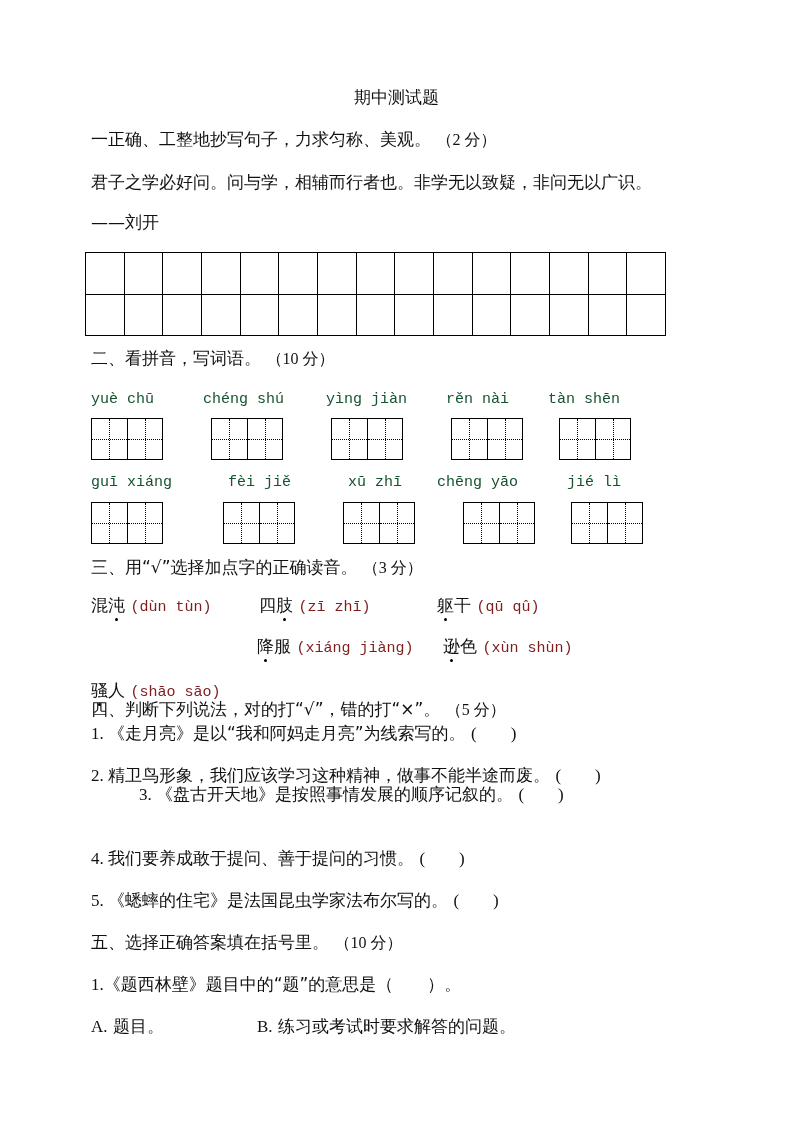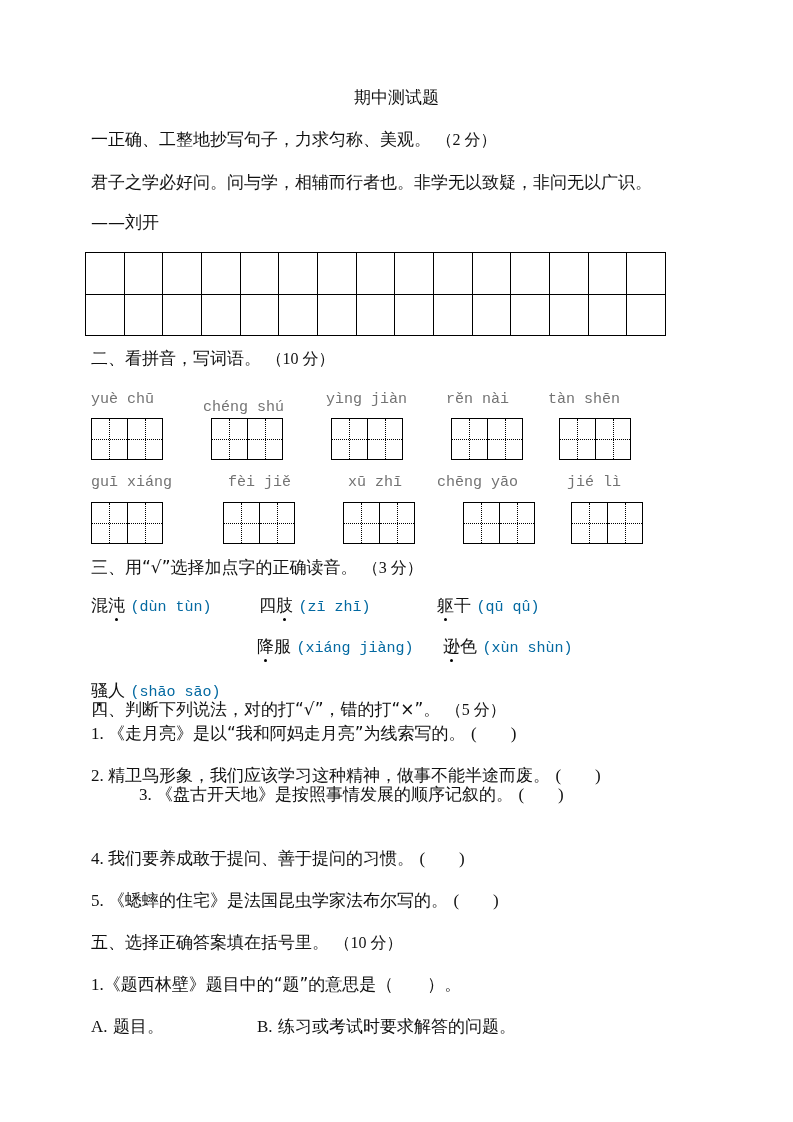--- a/index.html
+++ b/index.html
@@ -15,42 +15,42 @@
   .score { font-family: "Liberation Serif", "DejaVu Serif", serif; font-size: 16px; }
   
   .copy-grid {
     position: absolute; left: 85px; top: 252px; width: 581px; height: 84px;
     display: grid; grid-template-columns: repeat(15, 1fr); grid-template-rows: 1fr 1fr;
     border-top: 1.5px solid #000; border-left: 1.5px solid #000;
     box-sizing: border-box;
   }
   .copy-grid .cell { border-right: 1.5px solid #000; border-bottom: 1.5px solid #000; }
   
-  .py { font-family: "Liberation Mono", "DejaVu Sans Mono", monospace; font-size: 15px; color: #737373; }
+  .py { font-family: "Liberation Mono", "DejaVu Sans Mono", monospace; font-size: 15px; color: #14532d; }
   .tian {
     position: absolute; width: 72px; height: 42px; border: 1.3px solid #000;
     box-sizing: border-box; display: flex;
   }
   .tian .half { flex: 1; position: relative; }
   .tian .half + .half { border-left: 1.3px solid #000; }
   .tian .half::before {
     content: ""; position: absolute; left: 50%; top: 0; bottom: 0;
     border-left: 1px dotted #000;
   }
   .tian .half::after {
     content: ""; position: absolute; top: 50%; left: 0; right: 0;
     border-top: 1px dotted #000;
   }
   .dotted-char { position: relative; display: inline-block; }
   .dotted-char::after {
     content: ""; position: absolute; left: 50%; bottom: -4px; width: 3px; height: 3px;
     margin-left: -1.5px; background: #000; border-radius: 50%;
   }
   .read-item { font-size: 17px; }
-  .read-item .opts { font-family: "Liberation Mono", "DejaVu Sans Mono", monospace; font-size: 15px; color:#0369a1; }
+  .read-item .opts { font-family: "Liberation Mono", "DejaVu Sans Mono", monospace; font-size: 15px; color:#7f1d1d; }
 </style>
 </head>
 <body>
 
 <div class="abs title">期中测试题</div>
 
 <div class="abs line" style="top:128px;">
   <span>一正确、工整地抄写句子，力求匀称、美观。</span>
   <span class="score">（2 分）</span>
 </div>
@@ -89,21 +89,21 @@
     <div class="cell"></div>
     <div class="cell"></div>
 </div>
 
 <div class="abs line" style="top:347px;">
   <span>二、看拼音，写词语。</span>
   <span class="score">（10 分）</span>
 </div>
 
 <div class="abs py" style="left:91px; top:391px;">yuè chū</div>
-<div class="abs py" style="left:203px; top:391px;margin-top:8px;">chéng shú</div>
+<div class="abs py" style="left:203px; top:391px;">chéng shú</div>
 <div class="abs py" style="left:326px; top:391px;">yìng jiàn</div>
 <div class="abs py" style="left:446px; top:391px;">rěn nài</div>
 <div class="abs py" style="left:548px; top:391px;">tàn shēn</div>
 
 <div class="tian" style="left:91px; top:418px;">
     <div class="half"></div>
     <div class="half"></div>
   </div>
 <div class="tian" style="left:211px; top:418px;">
     <div class="half"></div>

